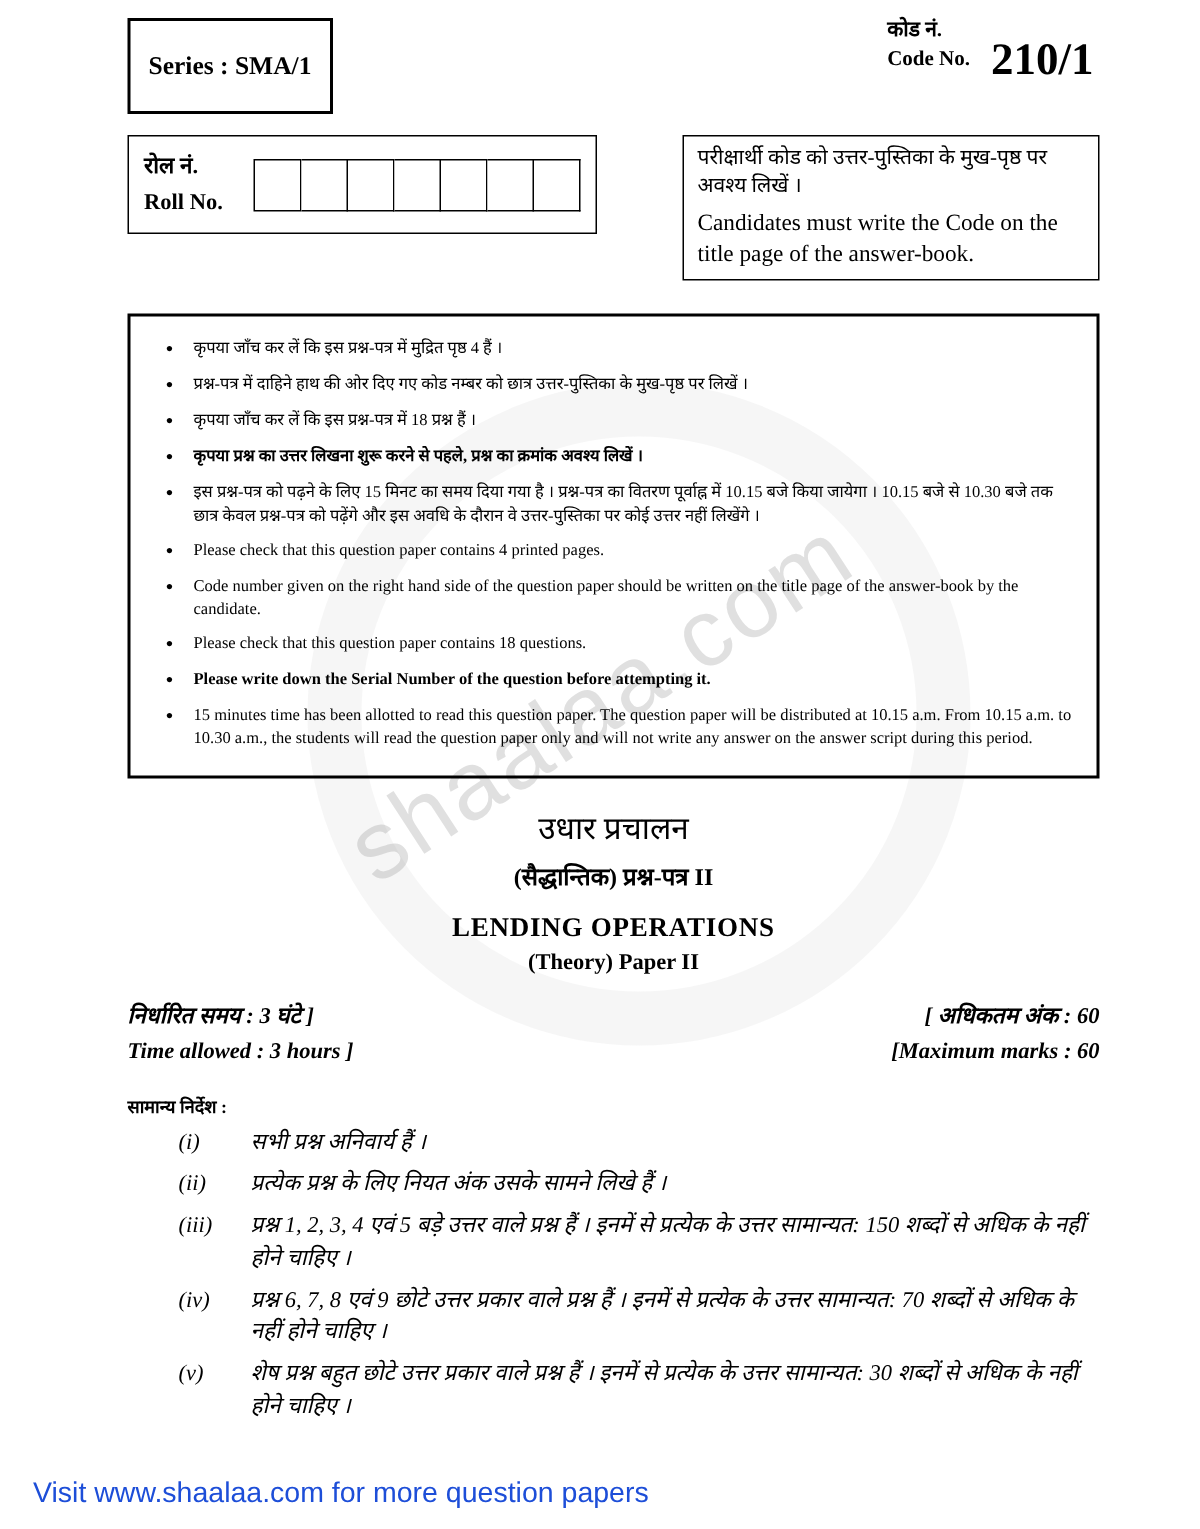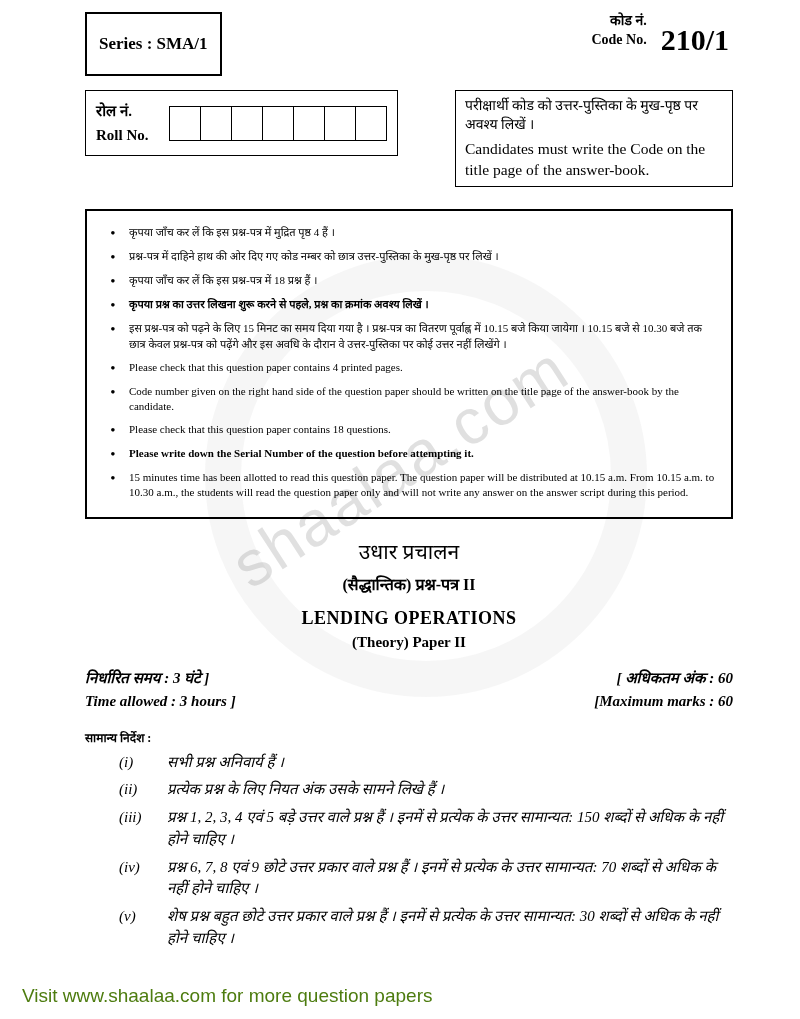--- a/index.html
+++ b/index.html
@@ -33,21 +33,21 @@
     padding:12px 67px 0 85px;
   }
   
   .hdr1{display:flex;justify-content:space-between;align-items:flex-start;}
   .series-box{
     border:2px solid #000;
     padding:20px 12px;
     font-weight:bold;font-size:17px;
   }
   .code-block{display:flex;gap:14px;align-items:flex-start;margin-right:4px;}
-  .code-labels{font-size:14px;font-weight:bold;line-height:1.35;text-align:right;margin-left:26px;}
+  .code-labels{font-size:14px;font-weight:bold;line-height:1.35;text-align:left;margin-left:26px;}
   .code-number{font-size:30px;font-weight:bold;line-height:1.05;margin-top:12px;}
   
   .hdr2{display:flex;justify-content:space-between;align-items:flex-start;margin-top:14px;}
   .roll-box{
     border:1.5px solid #000;
     padding:8px 10px;
     display:flex;gap:20px;align-items:center;
   }
   .roll-labels{font-weight:bold;font-size:15px;line-height:1.6;white-space:nowrap;}
   .roll-cells{display:flex;}
@@ -84,21 +84,21 @@
   
   .gi{margin-top:15px;}
   .gi-heading{font-weight:bold;font-size:12px;}
   .gi-item{display:flex;margin-top:6px;font-style:italic;font-size:15px;line-height:1.45;}
   .gi-num{width:48px;margin-left:34px;flex:none;}
   .gi-text{flex:1;}
   
   .caption{
     position:absolute;left:22px;bottom:12px;z-index:2;
     font-family:"Liberation Sans",sans-serif;
-    font-size:19px;color:#4d7c0f;
+    font-size:19px;color:#1d4ed8;
   }
 </style>
 </head>
 <body>
 
 <div class="watermark-circle"></div>
 <div class="watermark-text">shaalaa.com</div>
 
 <div class="page">
 

